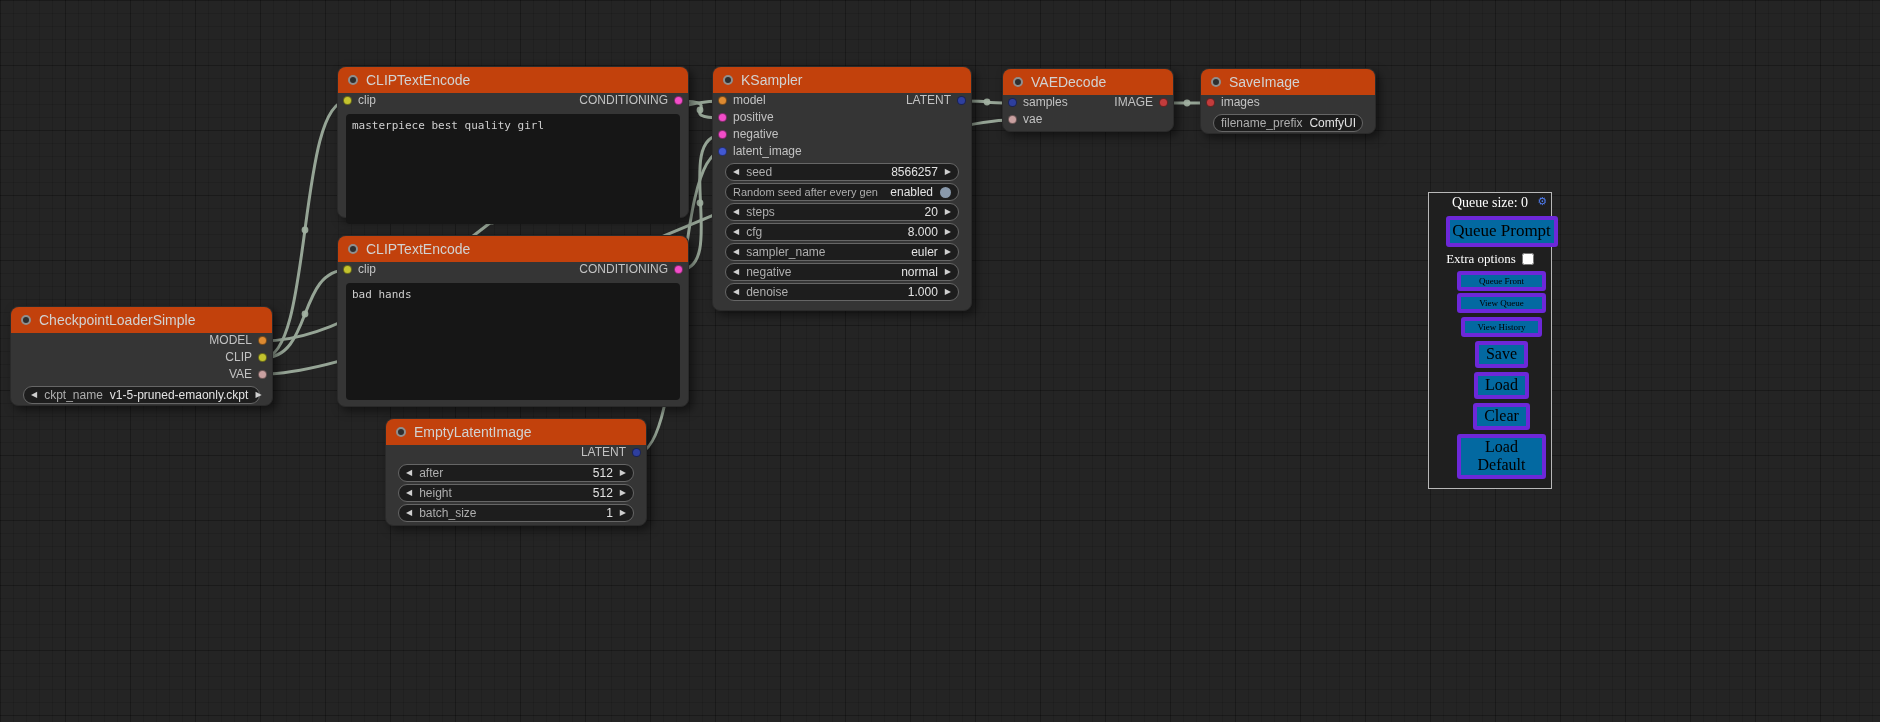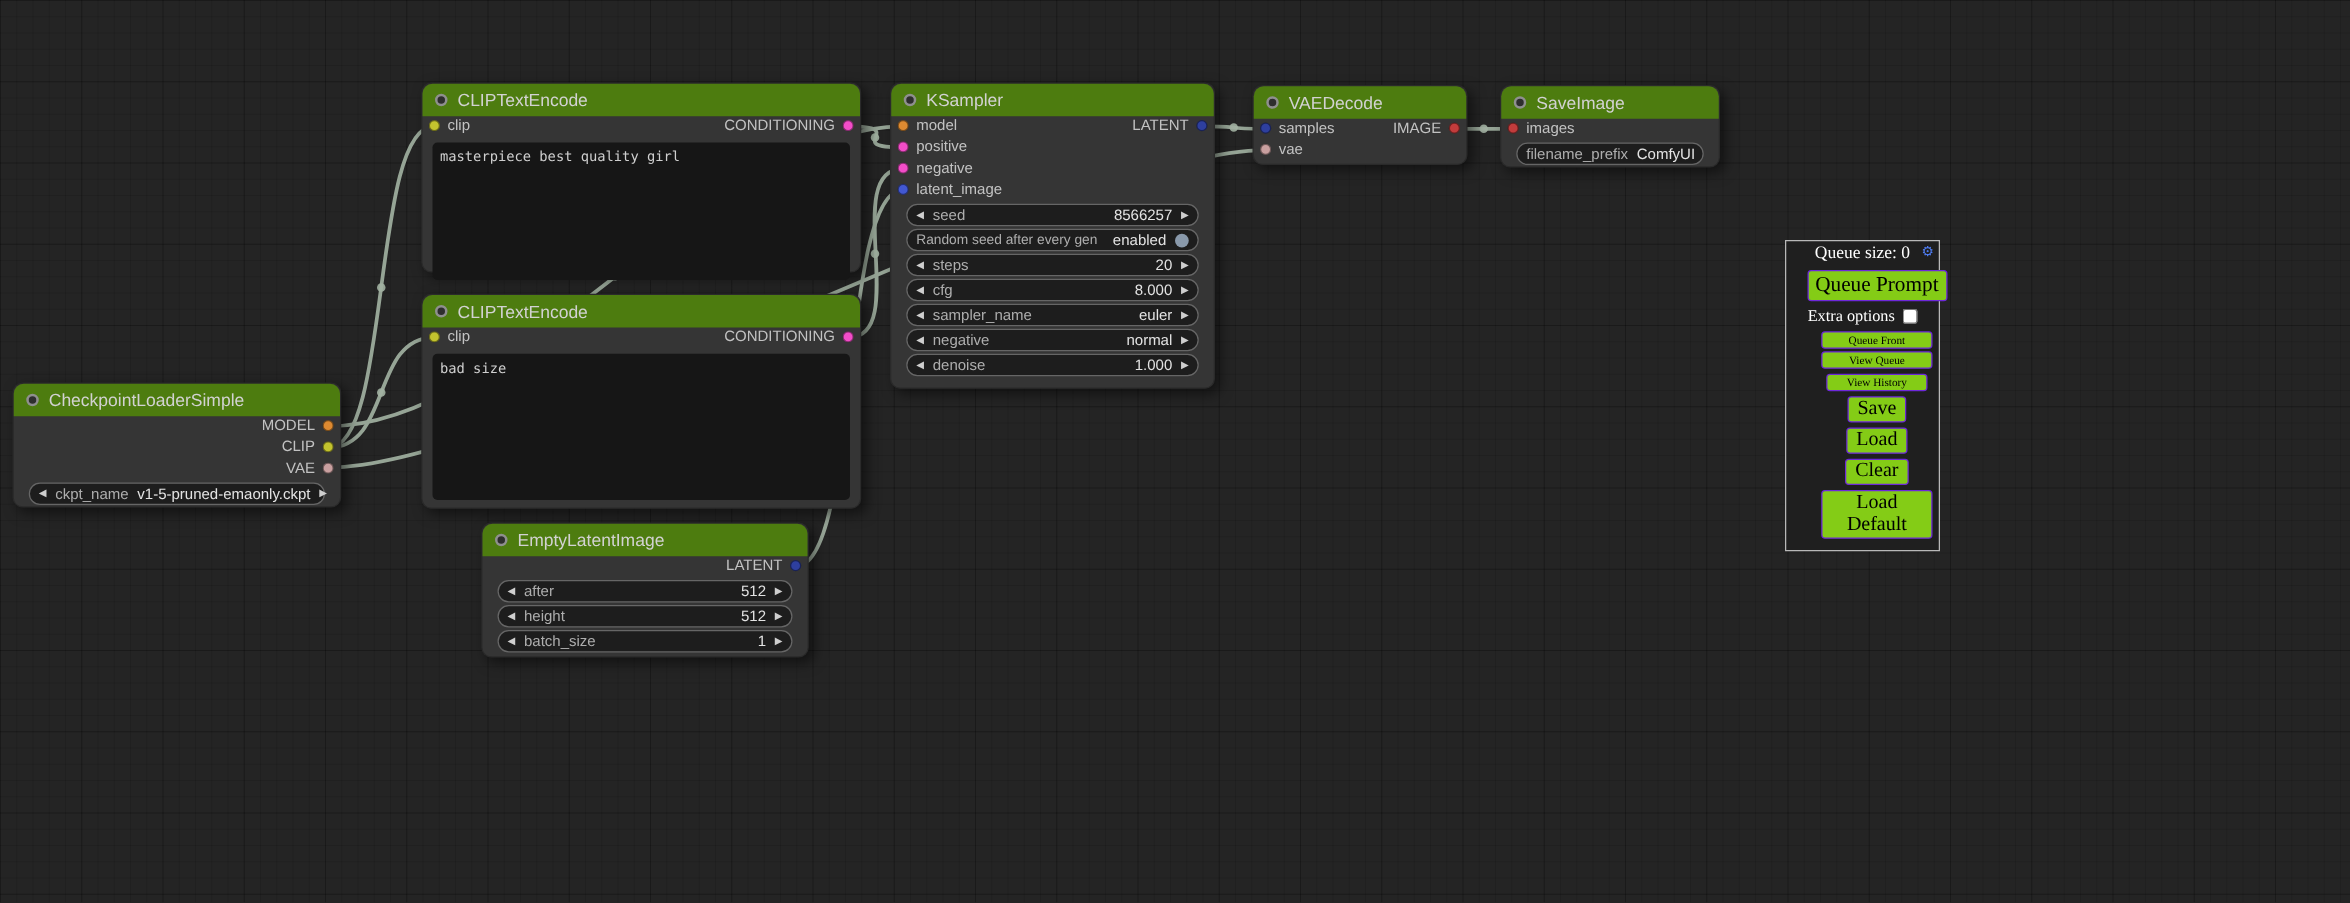--- a/index.html
+++ b/index.html
@@ -15,21 +15,21 @@
     background-size:65px 65px, 65px 65px, 13px 13px, 13px 13px;
   }
   svg.links { position:absolute; left:0; top:0; z-index:1; }
   .node {
     position:absolute; z-index:2;
     background:#353535;
     border:1px solid #2a2a2a;
     border-radius:8px;
     box-shadow:4px 4px 10px rgba(0,0,0,.5);
   }
-  .node-title { height:26px; display:flex; align-items:center; gap:8px; padding:0 10px; border-radius:8px 8px 0 0; background:#4d7c0f; }
+  .node-title { height:26px; display:flex; align-items:center; gap:8px; padding:0 10px; border-radius:8px 8px 0 0; background:#c2410c; }
   .title-dot { width:10px; height:10px; border-radius:50%; background:#2e2e2e; border:2px solid #8f8f8f; flex:none; }
   .title-text { color:#d2d2d2; font-size:14px; white-space:nowrap; }
   .slot-row { display:flex; justify-content:space-between; align-items:flex-start; height:17px; padding:0 5px; }
   .slot-row.out-only { justify-content:flex-end; }
   .slot { display:flex; align-items:center; gap:6px; }
   .slot-label { color:#c2c2c2; font-size:12px; white-space:nowrap; }
   .dot { width:9px; height:9px; border-radius:50%; flex:none; border:1px solid rgba(0,0,0,.45); }
   .c-model { background:#DD8A31; }
   .c-clip { background:#C3C32E; }
   .c-vae { background:#C9A0A0; }
@@ -59,21 +59,21 @@
     position:absolute; left:1428px; top:192px; width:124px; z-index:3;
     background:#1f1f1f; border:1px solid #b8b8b8;
     display:flex; flex-direction:column; align-items:center;
     gap:4px; padding:2px 5px 9px;
     font-family:"Liberation Serif",serif; color:#ffffff;
   }
   .menu-header { position:relative; width:100%; text-align:center; font-size:14px; height:17px; }
   .gear-icon { position:absolute; right:-1px; top:0; font-size:11px; color:#4f7cf0; font-family:"DejaVu Sans",sans-serif; cursor:pointer; }
   .menu button {
     font-family:"Liberation Serif",serif; color:#000;
-    background:#84cc16; border:1px solid #6d28d9; border-radius:3px; cursor:pointer;margin-left:23px;
+    background:#0369a1; border:4px solid #6d28d9; border-radius:3px; cursor:pointer;margin-left:23px;
   }
   .queue-btn { width:100%; font-size:17px; padding:1px 0 2px; }
   .extra-row { display:flex; align-items:center; gap:6px; font-size:13px; height:16px; }
   .extra-row input { width:12px; height:12px; cursor:pointer; }
   .pair-row { display:flex; width:100%; gap:2px;flex-direction:column; }
   .pair-row button { flex:1; font-size:9px; padding:1px 0; }
   .wide-small { width:72%; font-size:9px; padding:1px 0; }
   .med-btn { font-size:16px; padding:0 7px 1px; }
 </style>
 </head>
@@ -163,21 +163,21 @@
     <div class="slot-row">
       <div class="slot">
         <span class="dot c-clip"></span>
         <span class="slot-label">clip</span>
       </div>
       <div class="slot">
         <span class="slot-label">CONDITIONING</span>
         <span class="dot c-cond"></span>
       </div>
     </div>
-    <div class="textbox" style="height:117px">bad size</div>
+    <div class="textbox" style="height:117px">bad hands</div>
   </div>
 
   <div class="node" style="left:712px;top:66px;width:260px;height:245px">
     <div class="node-title">
       <span class="title-dot"></span>
       <span class="title-text">KSampler</span>
     </div>
     <div class="slot-row">
       <div class="slot">
         <span class="dot c-model"></span>

